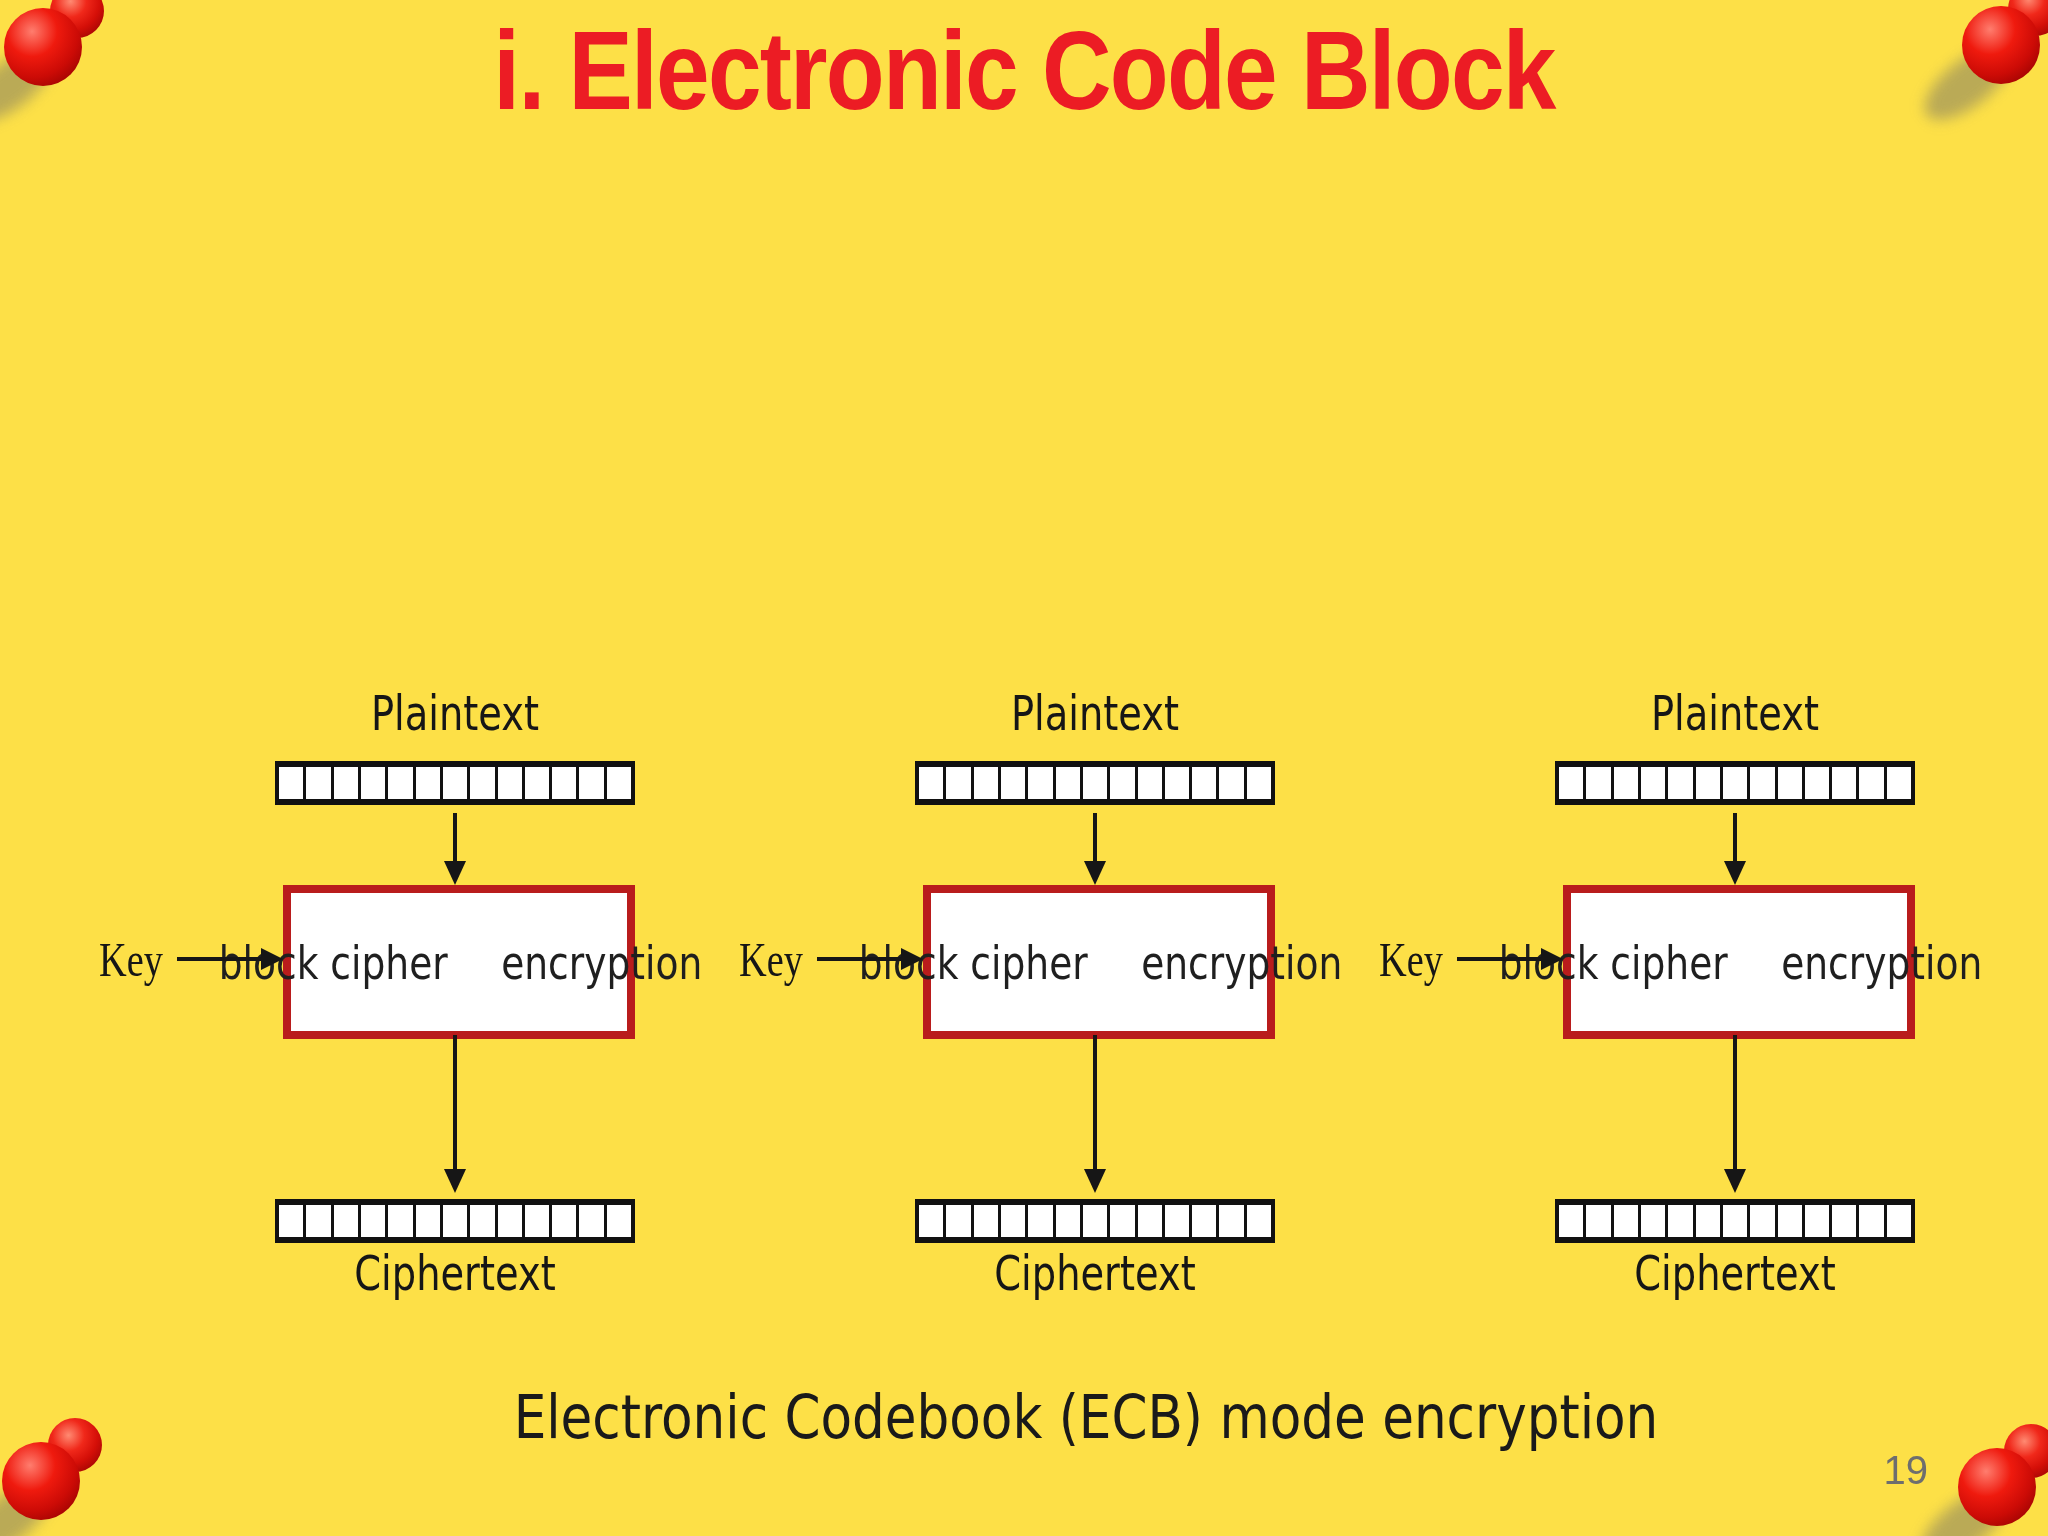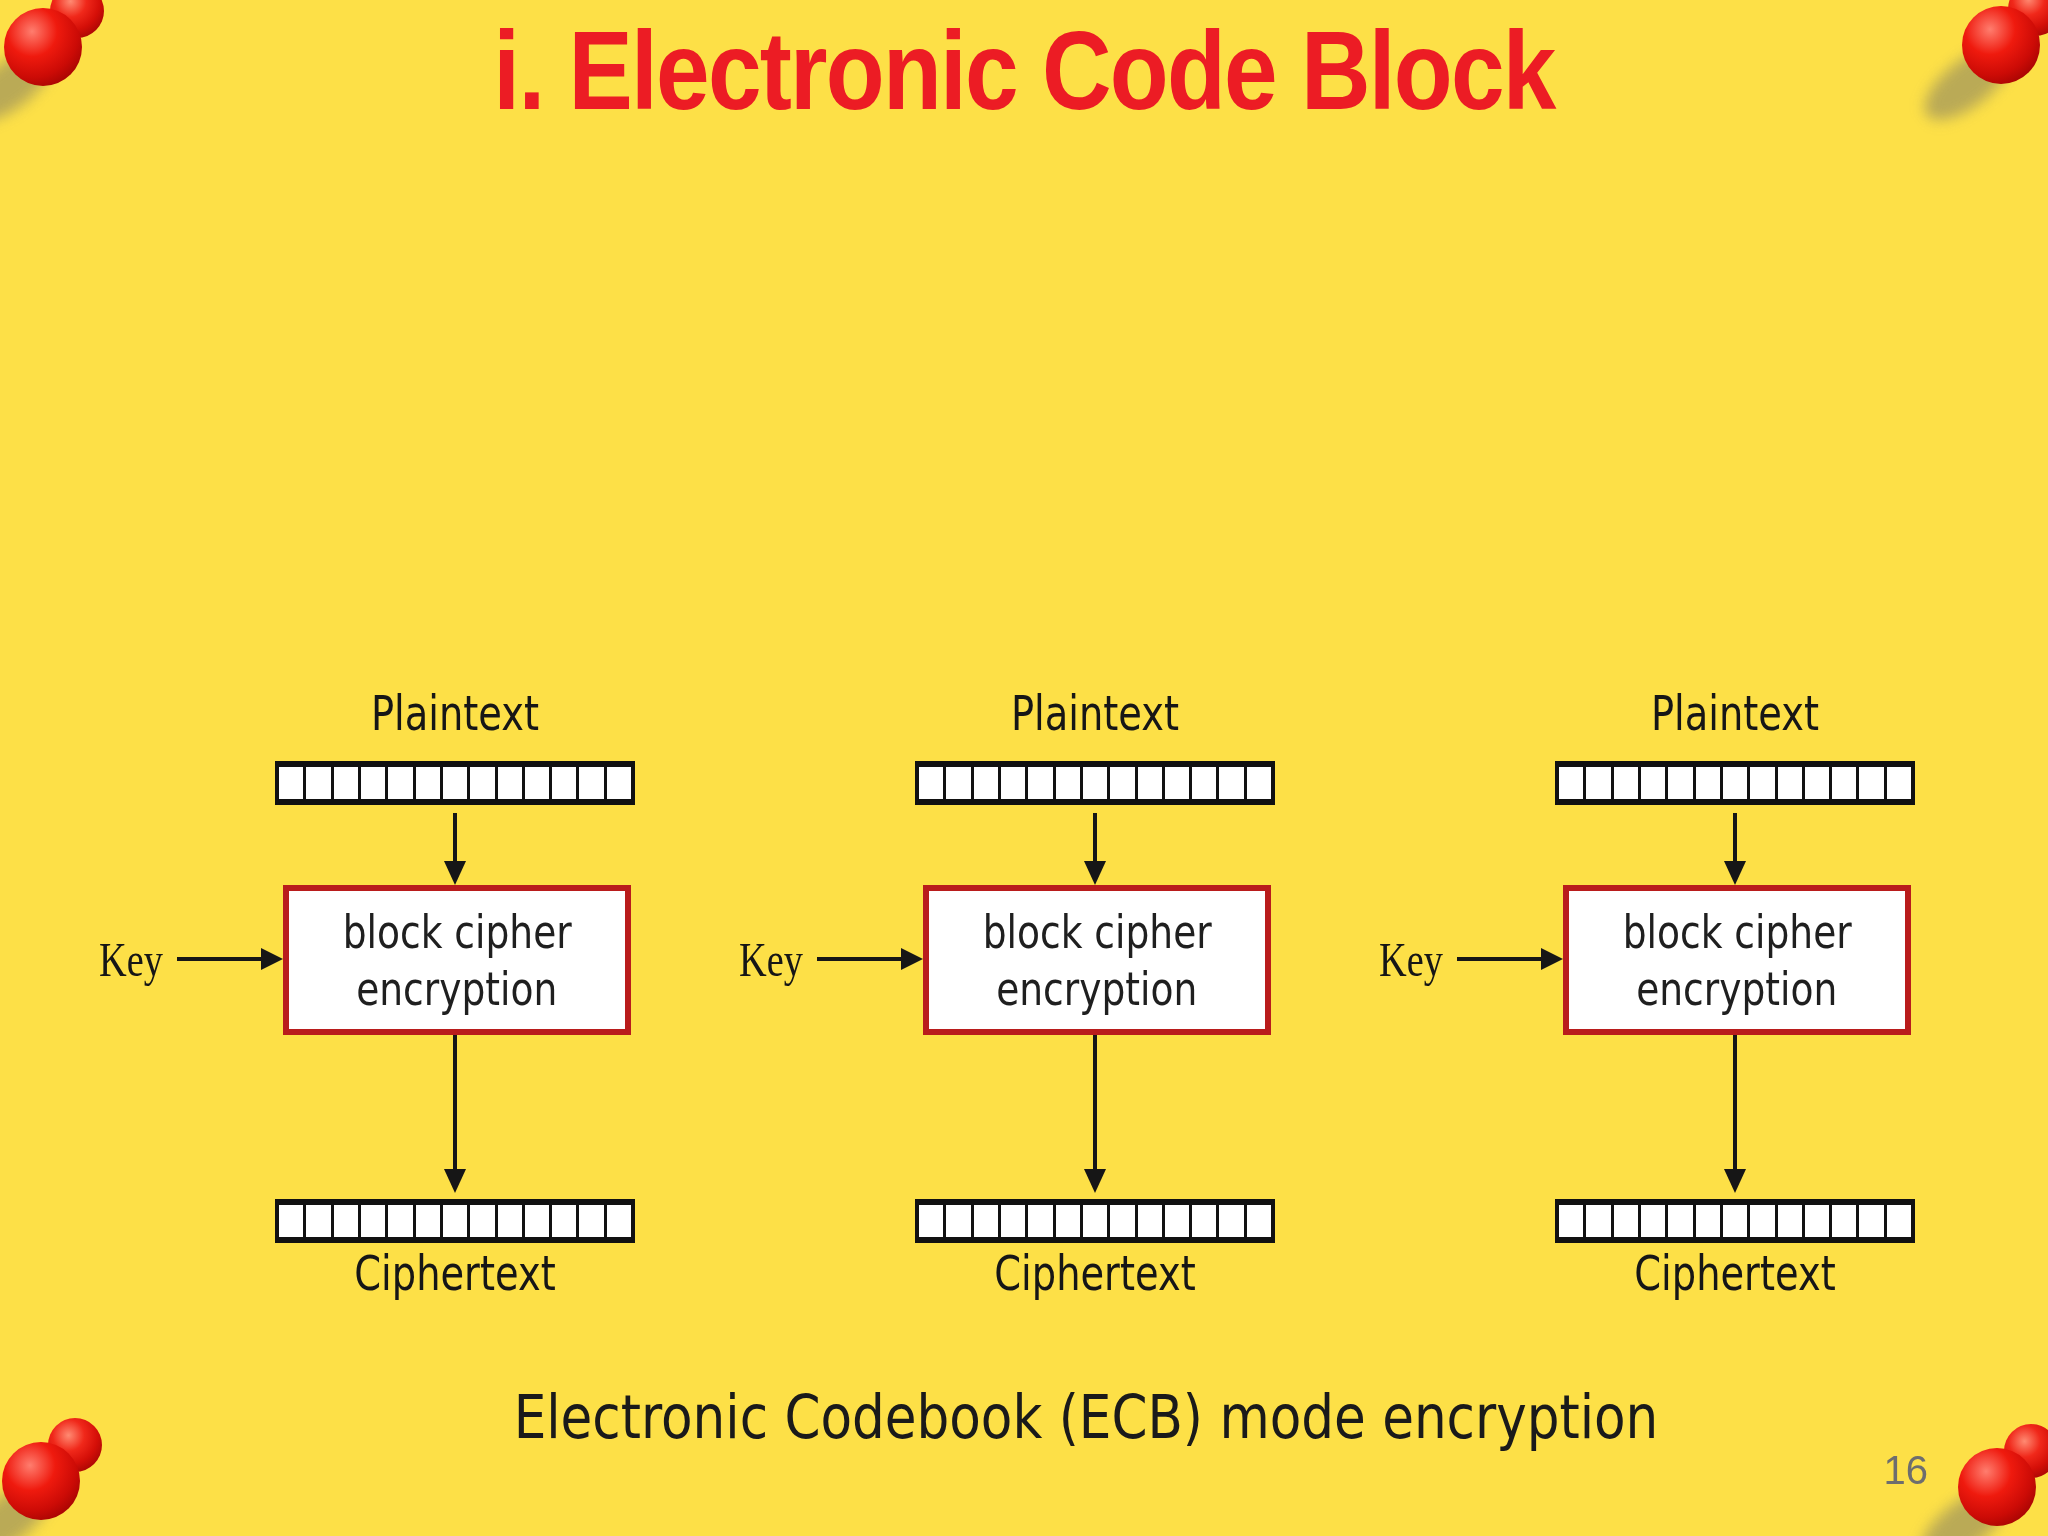--- a/index.html
+++ b/index.html
@@ -70,22 +70,22 @@
   .arrow-down.long .vline{height:134px;}
   .down-head{
     width:0;height:0;
     border-left:11px solid transparent;
     border-right:11px solid transparent;
     border-top:24px solid #161616;
   }
 
   .cipher-box{
     position:absolute;top:200px;left:148px;width:336px;height:138px;
-    border:6px solid #b91c1c;background:#fff;
-    display:flex;flex-direction:column;justify-content:center;align-items:center;
+    border:8px solid #b91c1c;background:#fff;
+    display:flex;flex-direction:row;justify-content:center;align-items:center;
   }
   .box-line{
     font-size:47px;line-height:57px;color:#1f1f1f;
     transform:scaleX(0.80);white-space:nowrap;
   }
 
   .key-row{
     position:absolute;top:246px;left:-52px;width:200px;height:56px;
     display:flex;align-items:center;font-family:Liberation Serif, serif;
   }
@@ -307,21 +307,21 @@
             <div class="cell"></div>
             <div class="cell"></div>
             <div class="cell"></div>
           </div>
     <div class="flabel ct-label">Ciphertext</div>
   </div>
 </div>
     <div class="caption">Electronic Codebook (ECB) mode encryption</div>
   </div>
 
-  <div class="page-number">16</div>
+  <div class="page-number">19</div>
 
   <div class="pin tl">
     <div class="pin-shadow"></div>
     <div class="pin-ball-small"></div>
     <div class="pin-ball-big"></div>
   </div>
   <div class="pin tr">
     <div class="pin-shadow"></div>
     <div class="pin-ball-small"></div>
     <div class="pin-ball-big"></div>

